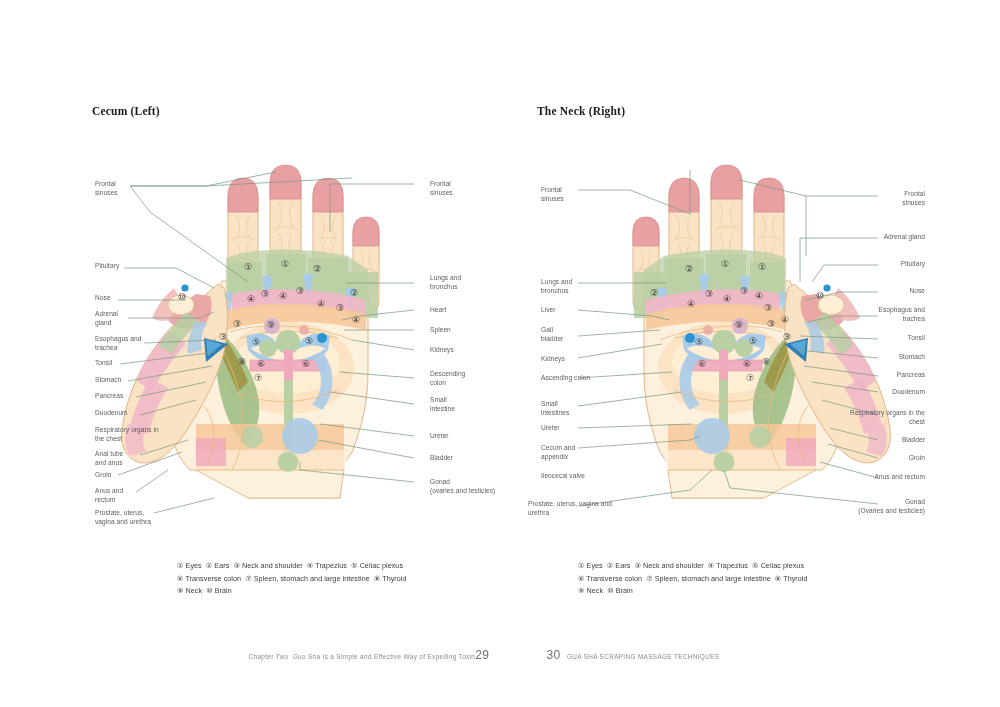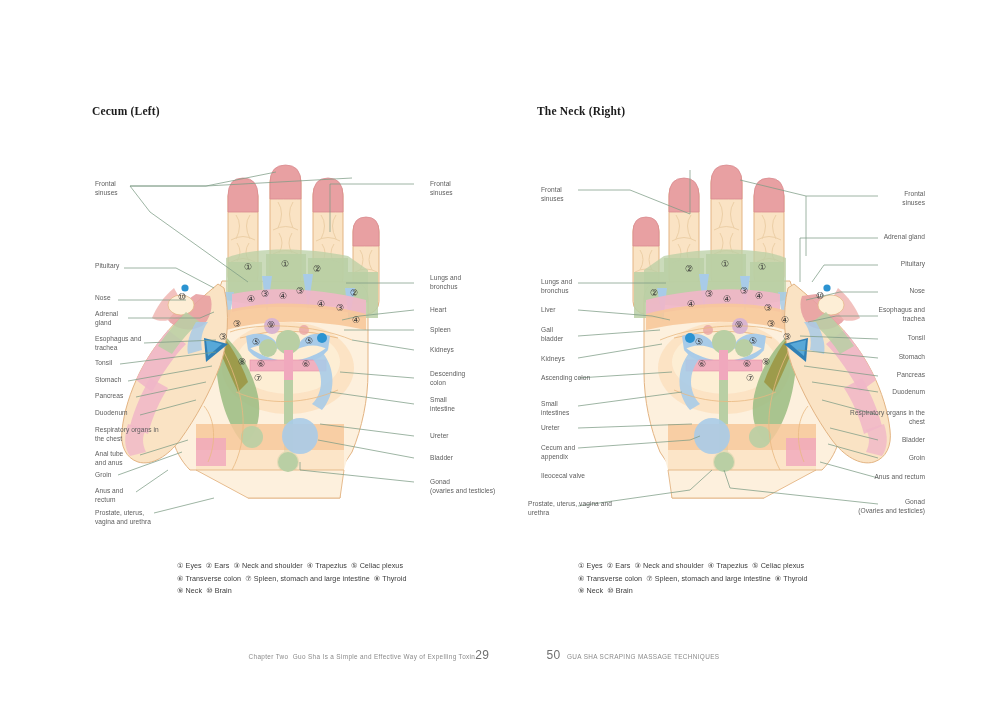--- a/index.html
+++ b/index.html
@@ -403,16 +403,16 @@
 ⑥ Transverse colon  ⑦ Spleen, stomach and large intestine  ⑧ Thyroid
 ⑨ Neck  ⑩ Brain</div>
   <div class="legend" id="legend-right">① Eyes  ② Ears  ③ Neck and shoulder  ④ Trapezius  ⑤ Celiac plexus
 ⑥ Transverse colon  ⑦ Spleen, stomach and large intestine  ⑧ Thyroid
 ⑨ Neck  ⑩ Brain</div>
 
   <div class="footer" id="footer-left">
     <span>Chapter Two  Guo Sha Is a Simple and Effective Way of Expelling Toxin</span><span class="pg">29</span>
   </div>
   <div class="footer" id="footer-right">
-    <span class="pg">50</span>   <span>GUA SHA SCRAPING MASSAGE TECHNIQUES</span>
+    <span class="pg">30</span>   <span>GUA SHA SCRAPING MASSAGE TECHNIQUES</span>
   </div>
 
 </div>
 
 </body></html>

